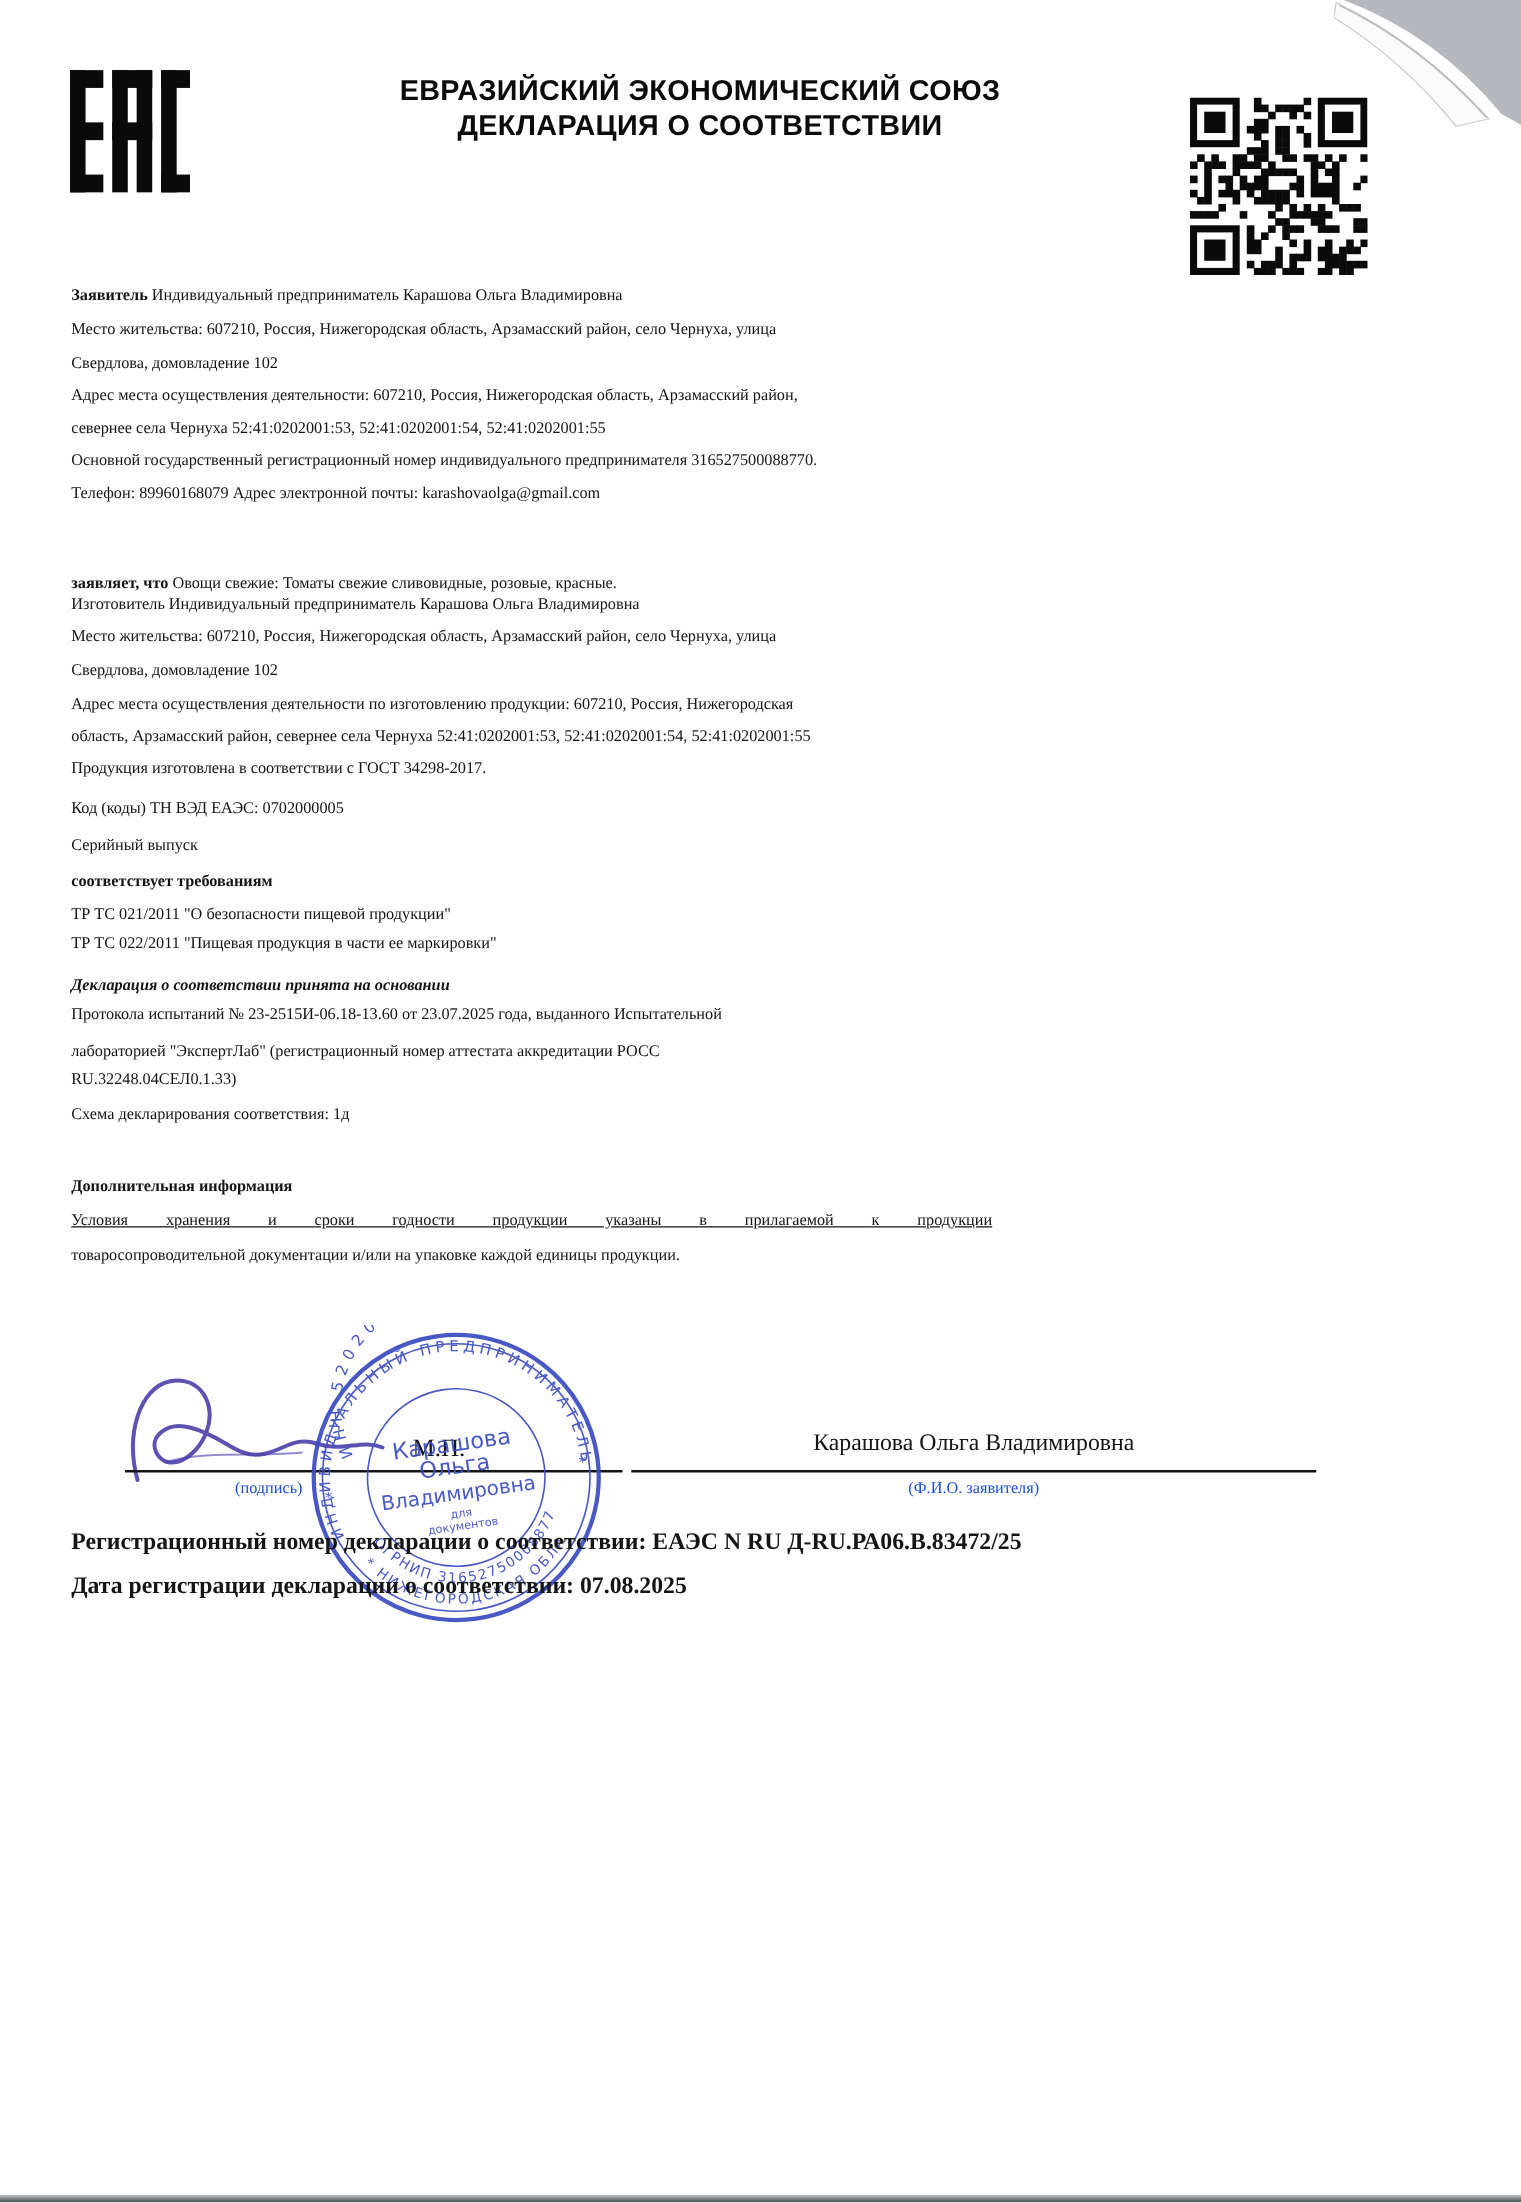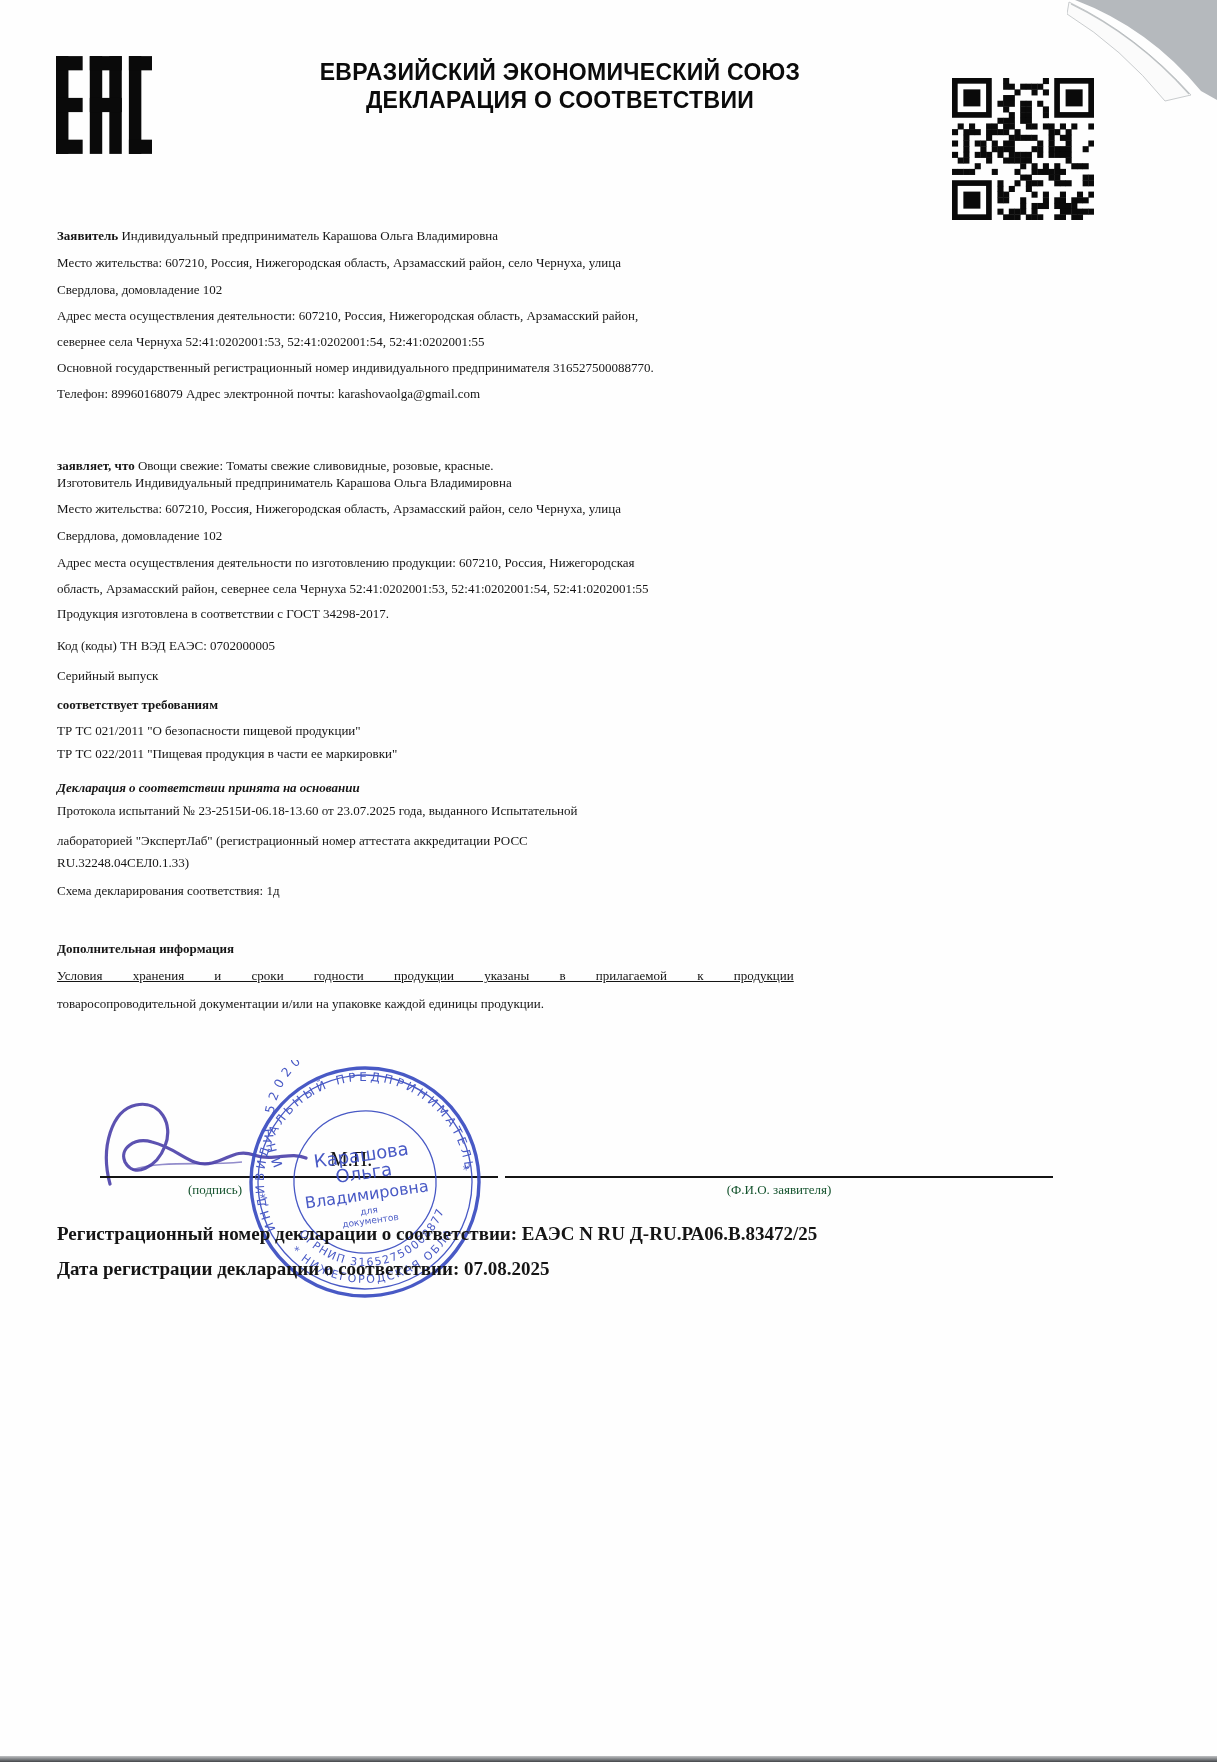--- a/index.html
+++ b/index.html
@@ -14,21 +14,21 @@
   
   .line{position:absolute;left:57px;font-size:13px;line-height:25px;white-space:nowrap;}
   .line b{font-weight:bold;}
   .line.bold{font-weight:bold;}
   .line.justify{word-spacing:27px;text-decoration:underline;}
   
   .validity{position:absolute;left:57px;top:1115px;font-size:19px;font-weight:bold;white-space:nowrap;}
   .sig-rule{position:absolute;top:1176px;border-top:2px solid #141414;height:0;}
   .rule-left{left:100px;width:398px;}
   .rule-right{left:505px;width:548px;}
-  .caption{position:absolute;top:1182px;font-size:13px;text-align:center;color:#14532d;}
+  .caption{position:absolute;top:1182px;font-size:13px;text-align:center;color:#1d4ed8;}
   .cap-sign{left:100px;width:230px;}
   .cap-fio{left:505px;width:548px;}
   .mp{position:absolute;left:330px;top:1148px;font-size:20px;}
   .fio-name{position:absolute;left:505px;top:1144px;width:548px;text-align:center;font-size:19px;}
   .reg-line{position:absolute;left:57px;font-size:19px;font-weight:bold;white-space:nowrap;}
   .reg-number{top:1223px;}
   .reg-date{top:1258px;}
   
   .stamp{position:absolute;left:245px;top:1060px;width:240px;height:244px;opacity:.93;}
   .stamp text{font-family:"DejaVu Sans",sans-serif;}
@@ -310,20 +310,21 @@
 
   <svg class="signature-ink" viewBox="0 0 270 110">
     <path d="M 18 92 C 8 55 20 18 44 13 C 68 8 82 32 73 54 C 65 75 42 87 33 70 C 27 57 42 45 60 50 C 88 57 98 76 120 71 C 137 67 144 57 162 63 C 182 70 198 59 214 66" fill="none" stroke="#4a3fa8" stroke-width="3.2" stroke-linecap="round" opacity=".9"></path>
     <path d="M 40 78 C 70 68 110 74 150 70" fill="none" stroke="#4a3fa8" stroke-width="1.6" opacity=".6"></path>
   </svg>
 
   <div class="sig-rule rule-left"></div>
   <div class="sig-rule rule-right"></div>
   <div class="caption cap-sign">(подпись)</div>
   <div class="mp">М.П.</div>
+  <div class="fio-name">Карашова Ольга Владимировна</div>
   <div class="caption cap-fio">(Ф.И.О. заявителя)</div>
 
   <svg class="stamp" viewBox="0 0 240 244">
     <defs>
       <path id="arcOuterTop" d="M 25.1 156.5 A 101 101 0 1 1 214.9 156.5"></path>
       <path id="arcInnerTop" d="M 41.1 93.3 A 84 84 0 1 1 198.9 93.3"></path>
       <path id="arcOuterBottom" d="M 37.3 179.9 A 101 101 0 0 0 202.7 179.9"></path>
       <path id="arcInnerBottom" d="M 47.3 164 A 84 84 0 0 0 192.7 164"></path>
     </defs>
     <g transform="rotate(-8 120 122)" stroke="#3b4dc1" fill="none">

